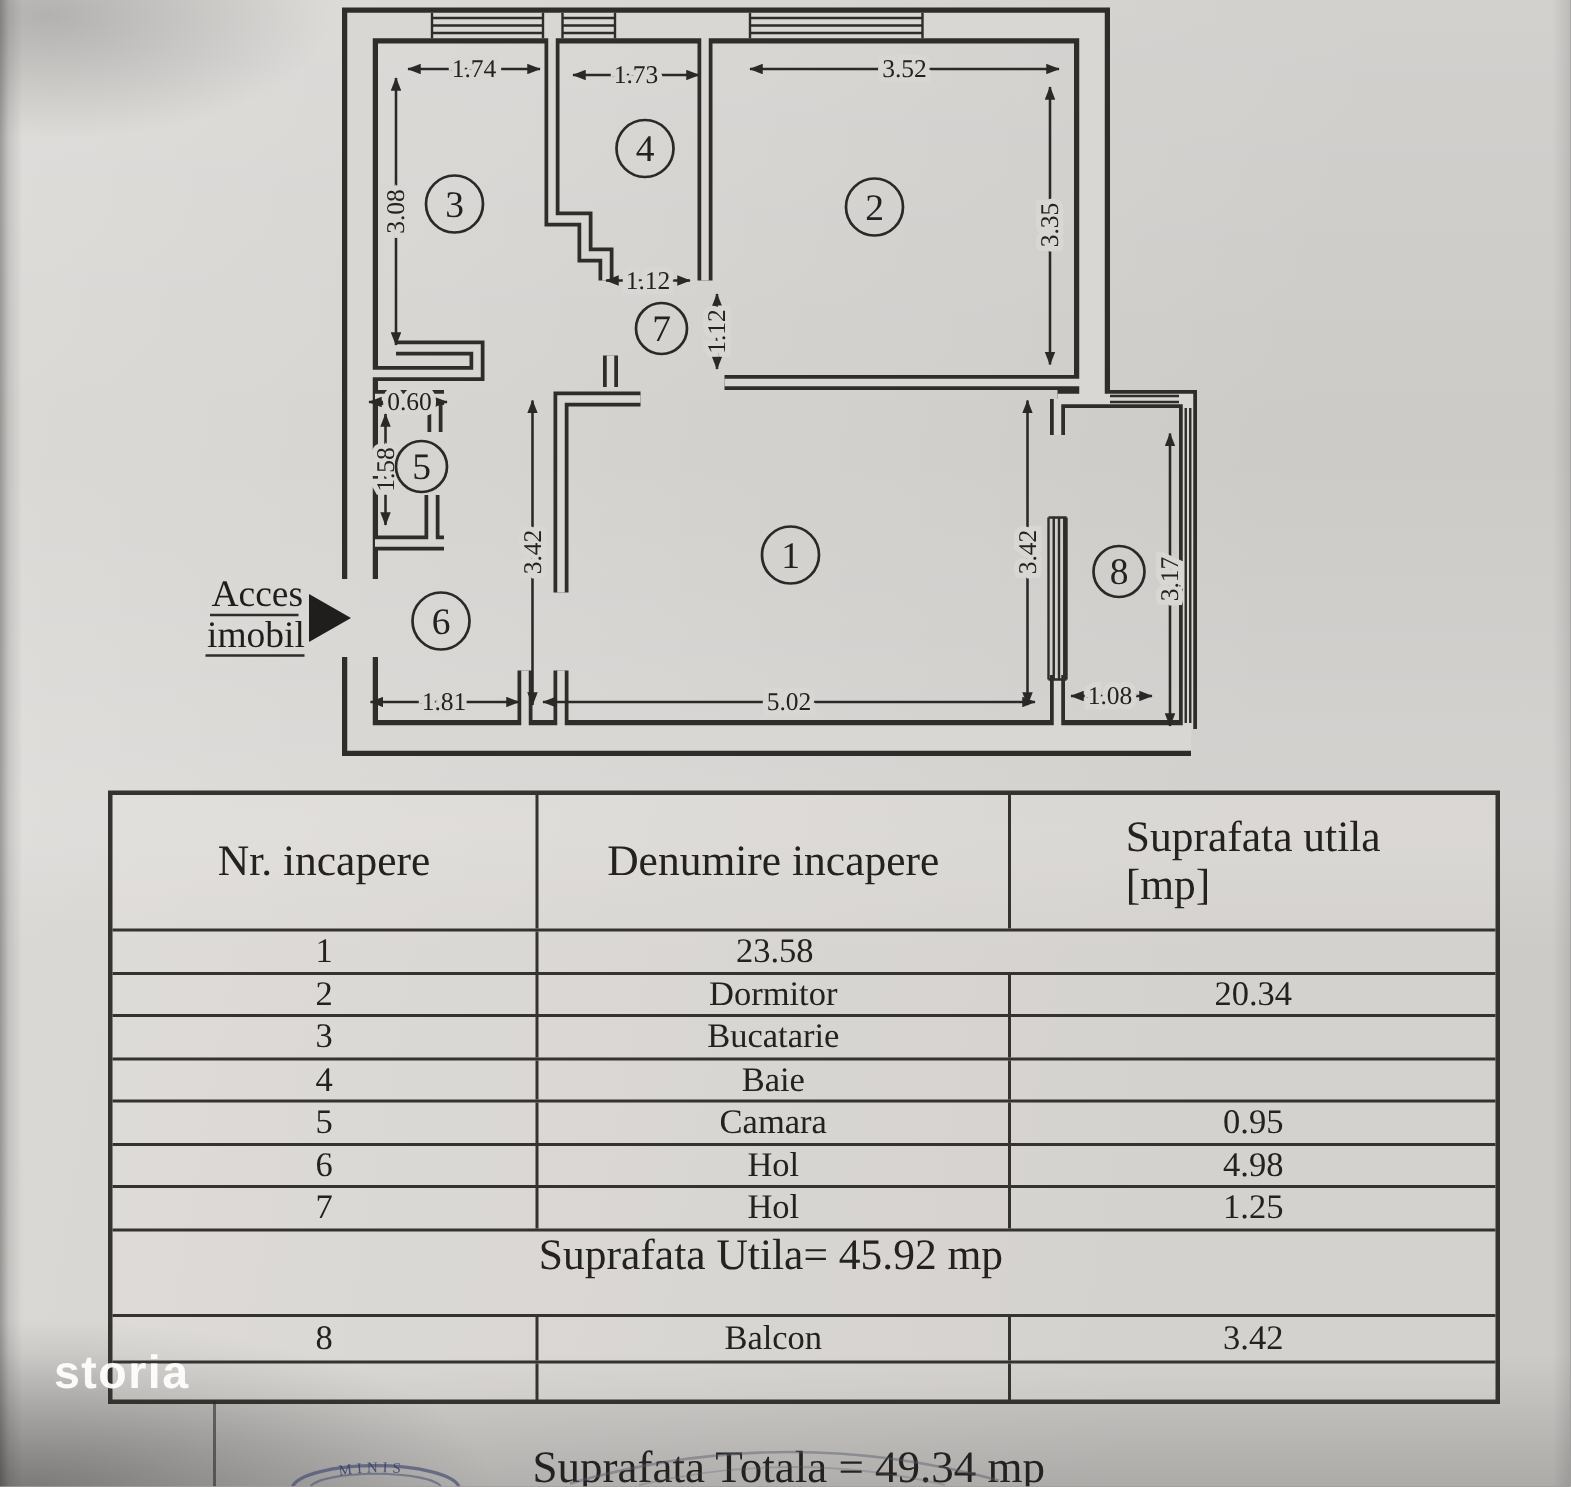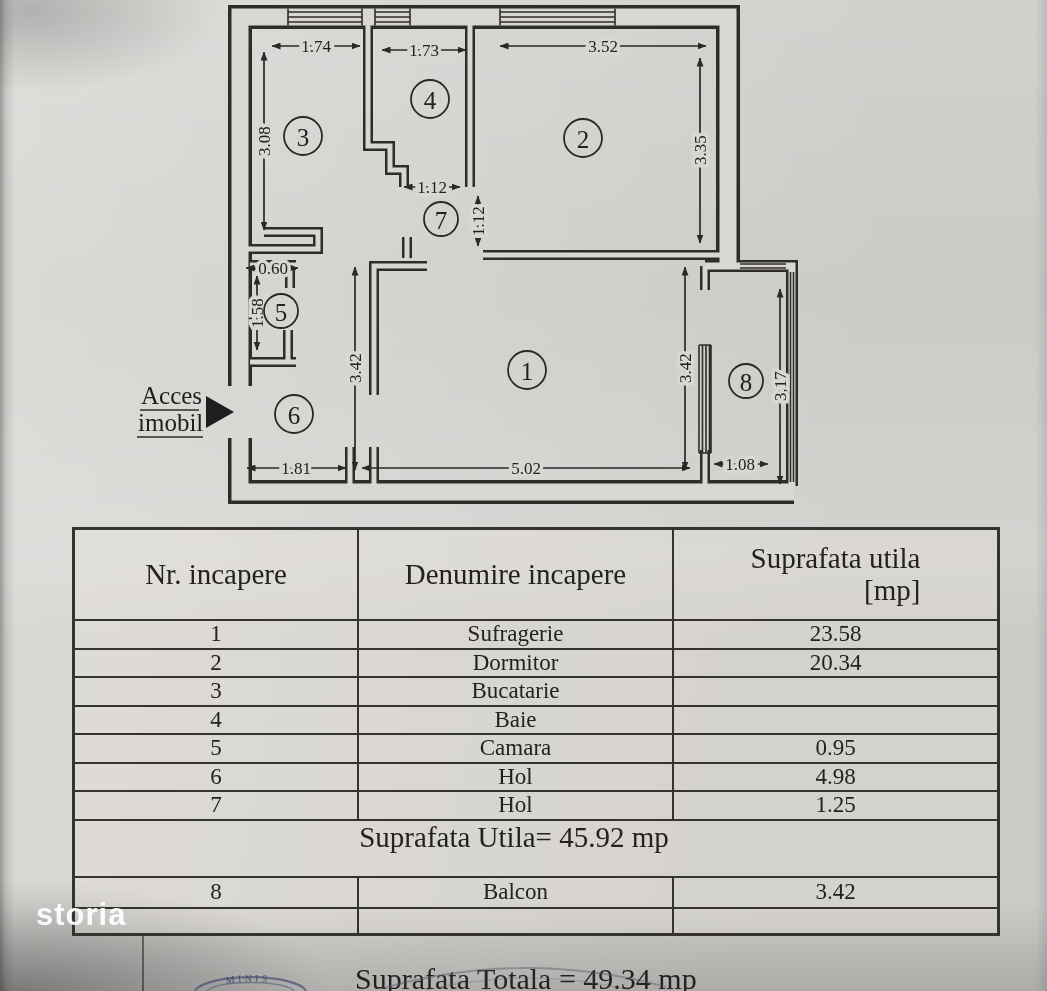--- a/index.html
+++ b/index.html
@@ -32,21 +32,21 @@
   .rc{fill:none;stroke:#2a2927;stroke-width:1.8}
   .ct{font:25px "Liberation Serif",serif;fill:#232220;text-anchor:middle;dominant-baseline:central;}
   .acc{font:25px "Liberation Serif",serif;fill:#1f1e1c;}
   
   .rtable{position:absolute;left:72px;top:527px;width:928px;height:409px;
           border:3px solid #35332f;box-sizing:border-box;background:rgba(235,233,229,.25);}
   .trow{display:grid;grid-template-columns:284px 315px auto;box-sizing:border-box;}
   .tcell{display:flex;align-items:center;justify-content:center;box-sizing:border-box;}
   .vline{border-right:2.5px solid #35332f;}
   .thead{height:91px;border-bottom:2.5px solid #35332f;font-size:29px;}
-  .thead .tcell{line-height:1.1;text-align:right;}
+  .thead .tcell{line-height:1.1;text-align:left;}
   .drow{height:28.5px;border-bottom:2px solid #35332f;font-size:23px;}
   .subtotal{height:57px;border-bottom:2.5px solid #35332f;display:flex;
             justify-content:center;font-size:29px;padding-bottom:4px;box-sizing:border-box;}
   .subtotal span{transform:translateX(-22px);}
   .balcrow{height:31px;border-bottom:2px solid #35332f;font-size:23px;}
   .emptyrow{height:25.5px;}
   .totalline{position:absolute;left:355px;top:962px;font-size:30px;white-space:nowrap;}
   .watermark{position:absolute;left:36px;top:897px;font-family:"Liberation Sans",sans-serif;
              font-weight:800;font-size:31px;letter-spacing:1px;color:rgba(255,255,255,.93);}
   .crease{position:absolute;left:142px;top:934px;width:2px;height:57px;background:rgba(45,44,42,.6);}
@@ -205,21 +205,20 @@
       <div class="tcell">
         <div>
           <div>Suprafata utila</div>
           <div>[mp]</div>
         </div>
       </div>
     </div>
 
     <div class="trow drow">
       <div class="tcell vline">1</div>
-      <div class="tcell vline">Sufragerie</div>
       <div class="tcell">23.58</div>
     </div>
     <div class="trow drow">
       <div class="tcell vline">2</div>
       <div class="tcell vline">Dormitor</div>
       <div class="tcell">20.34</div>
     </div>
     <div class="trow drow">
       <div class="tcell vline">3</div>
       <div class="tcell vline">Bucatarie</div>

